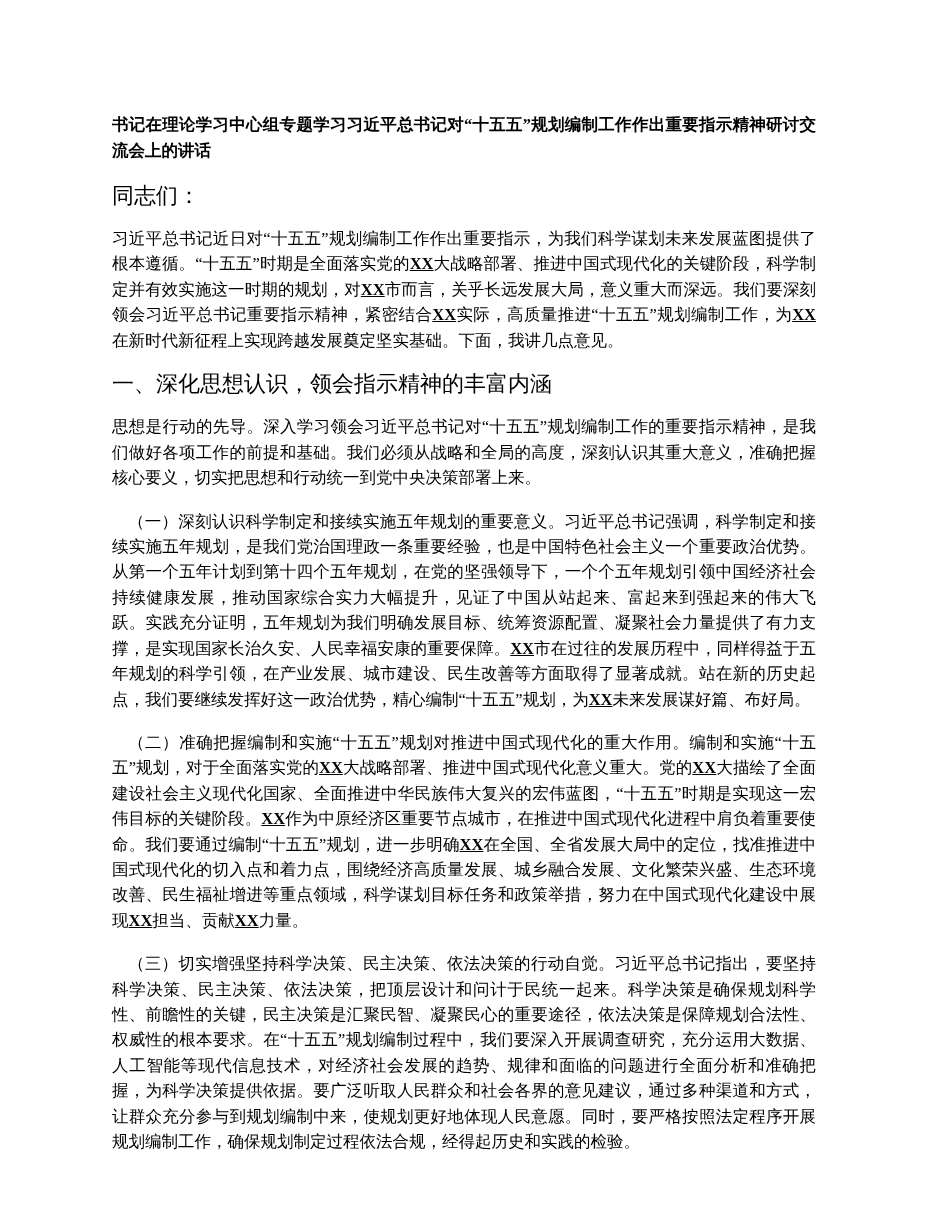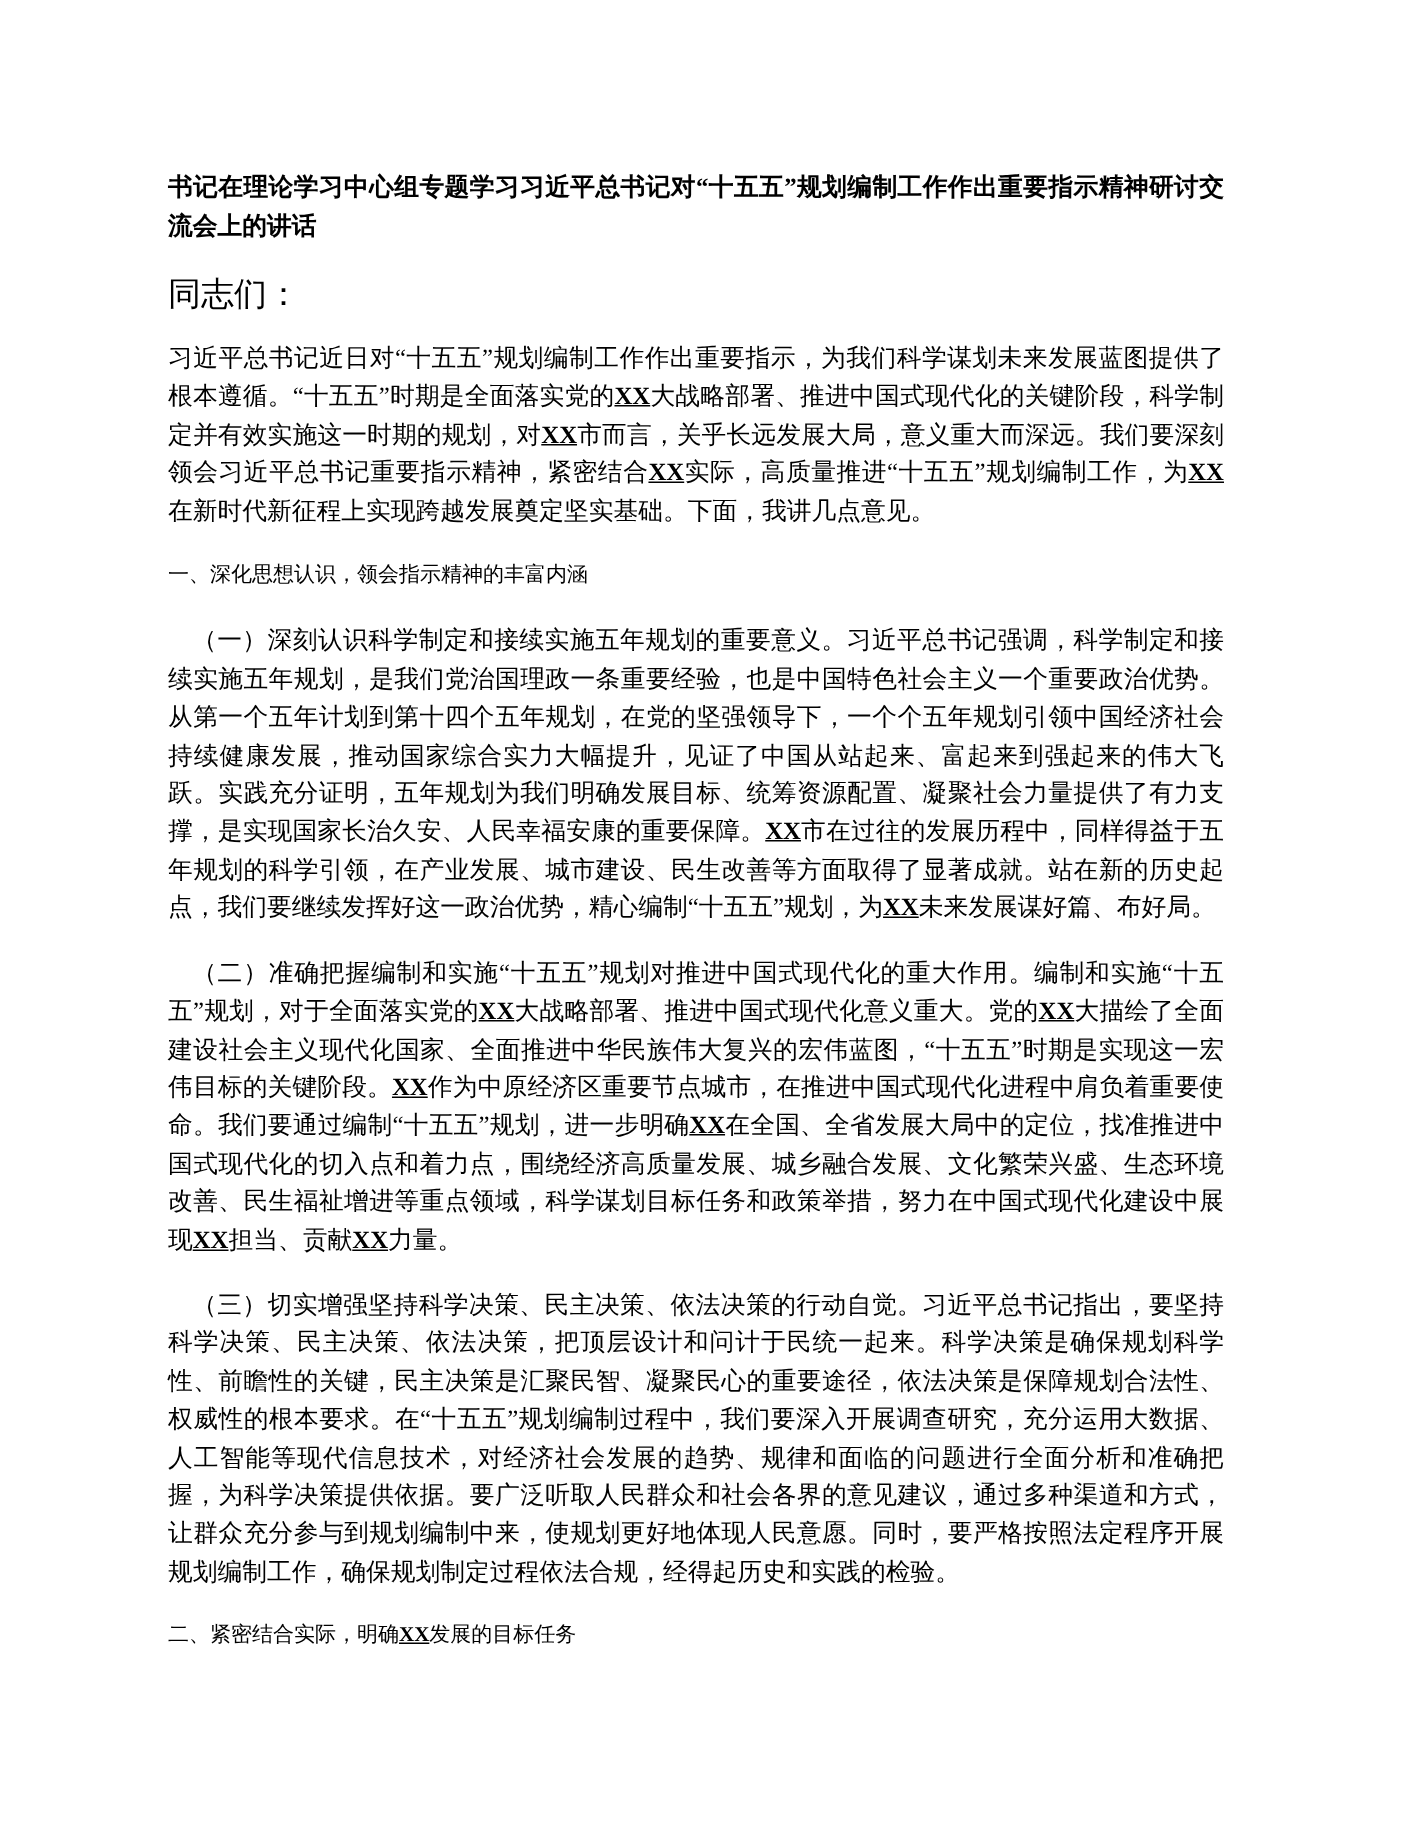--- a/index.html
+++ b/index.html
@@ -41,21 +41,21 @@
     line-height: 25.4px;
     text-align: justify;
     text-justify: inter-ideograph;
     margin: 0 0 18px 0;
     word-break: break-all;
   }
   p.indent {
     text-indent: 16px;
   }
   p.heading {
-    font-size: 14px;
+    font-size: 22px;
     line-height: 25.4px;
     margin: 0 0 18px 0;
     text-align: left;
   }
   b, strong, .bold {
     font-weight: bold;
     text-decoration: underline;
   }
 </style>
 </head>
@@ -63,19 +63,19 @@
 
 <div class="page">
 
   <h1 class="doc-title">书记在理论学习中心组专题学习习近平总书记对“十五五”规划编制工作作出重要指示精神研讨交流会上的讲话</h1>
 
   <p class="salutation">同志们：</p>
 
   <div id="body-blocks">
       <p class="para">习近平总书记近日对“十五五”规划编制工作作出重要指示，为我们科学谋划未来发展蓝图提供了根本遵循。“十五五”时期是全面落实党的<b class="bold">XX</b>大战略部署、推进中国式现代化的关键阶段，科学制定并有效实施这一时期的规划，对<b class="bold">XX</b>市而言，关乎长远发展大局，意义重大而深远。我们要深刻领会习近平总书记重要指示精神，紧密结合<b class="bold">XX</b>实际，高质量推进“十五五”规划编制工作，为<b class="bold">XX</b>在新时代新征程上实现跨越发展奠定坚实基础。下面，我讲几点意见。</p>
       <p class="para heading">一、深化思想认识，领会指示精神的丰富内涵</p>
+      <p class="para">思想是行动的先导。深入学习领会习近平总书记对“十五五”规划编制工作的重要指示精神，是我们做好各项工作的前提和基础。我们必须从战略和全局的高度，深刻认识其重大意义，准确把握核心要义，切实把思想和行动统一到党中央决策部署上来。</p>
       <p class="para indent">（一）深刻认识科学制定和接续实施五年规划的重要意义。习近平总书记强调，科学制定和接续实施五年规划，是我们党治国理政一条重要经验，也是中国特色社会主义一个重要政治优势。从第一个五年计划到第十四个五年规划，在党的坚强领导下，一个个五年规划引领中国经济社会持续健康发展，推动国家综合实力大幅提升，见证了中国从站起来、富起来到强起来的伟大飞跃。实践充分证明，五年规划为我们明确发展目标、统筹资源配置、凝聚社会力量提供了有力支撑，是实现国家长治久安、人民幸福安康的重要保障。<b class="bold">XX</b>市在过往的发展历程中，同样得益于五年规划的科学引领，在产业发展、城市建设、民生改善等方面取得了显著成就。站在新的历史起点，我们要继续发挥好这一政治优势，精心编制“十五五”规划，为<b class="bold">XX</b>未来发展谋好篇、布好局。</p>
       <p class="para indent">（二）准确把握编制和实施“十五五”规划对推进中国式现代化的重大作用。编制和实施“十五五”规划，对于全面落实党的<b class="bold">XX</b>大战略部署、推进中国式现代化意义重大。党的<b class="bold">XX</b>大描绘了全面建设社会主义现代化国家、全面推进中华民族伟大复兴的宏伟蓝图，“十五五”时期是实现这一宏伟目标的关键阶段。<b class="bold">XX</b>作为中原经济区重要节点城市，在推进中国式现代化进程中肩负着重要使命。我们要通过编制“十五五”规划，进一步明确<b class="bold">XX</b>在全国、全省发展大局中的定位，找准推进中国式现代化的切入点和着力点，围绕经济高质量发展、城乡融合发展、文化繁荣兴盛、生态环境改善、民生福祉增进等重点领域，科学谋划目标任务和政策举措，努力在中国式现代化建设中展现<b class="bold">XX</b>担当、贡献<b class="bold">XX</b>力量。</p>
       <p class="para indent">（三）切实增强坚持科学决策、民主决策、依法决策的行动自觉。习近平总书记指出，要坚持科学决策、民主决策、依法决策，把顶层设计和问计于民统一起来。科学决策是确保规划科学性、前瞻性的关键，民主决策是汇聚民智、凝聚民心的重要途径，依法决策是保障规划合法性、权威性的根本要求。在“十五五”规划编制过程中，我们要深入开展调查研究，充分运用大数据、人工智能等现代信息技术，对经济社会发展的趋势、规律和面临的问题进行全面分析和准确把握，为科学决策提供依据。要广泛听取人民群众和社会各界的意见建议，通过多种渠道和方式，让群众充分参与到规划编制中来，使规划更好地体现人民意愿。同时，要严格按照法定程序开展规划编制工作，确保规划制定过程依法合规，经得起历史和实践的检验。</p>
-      <p class="para heading">二、紧密结合实际，明确<b class="bold">XX</b>发展的目标任务</p>
     </div>
 
 </div>
 
 </body></html>

